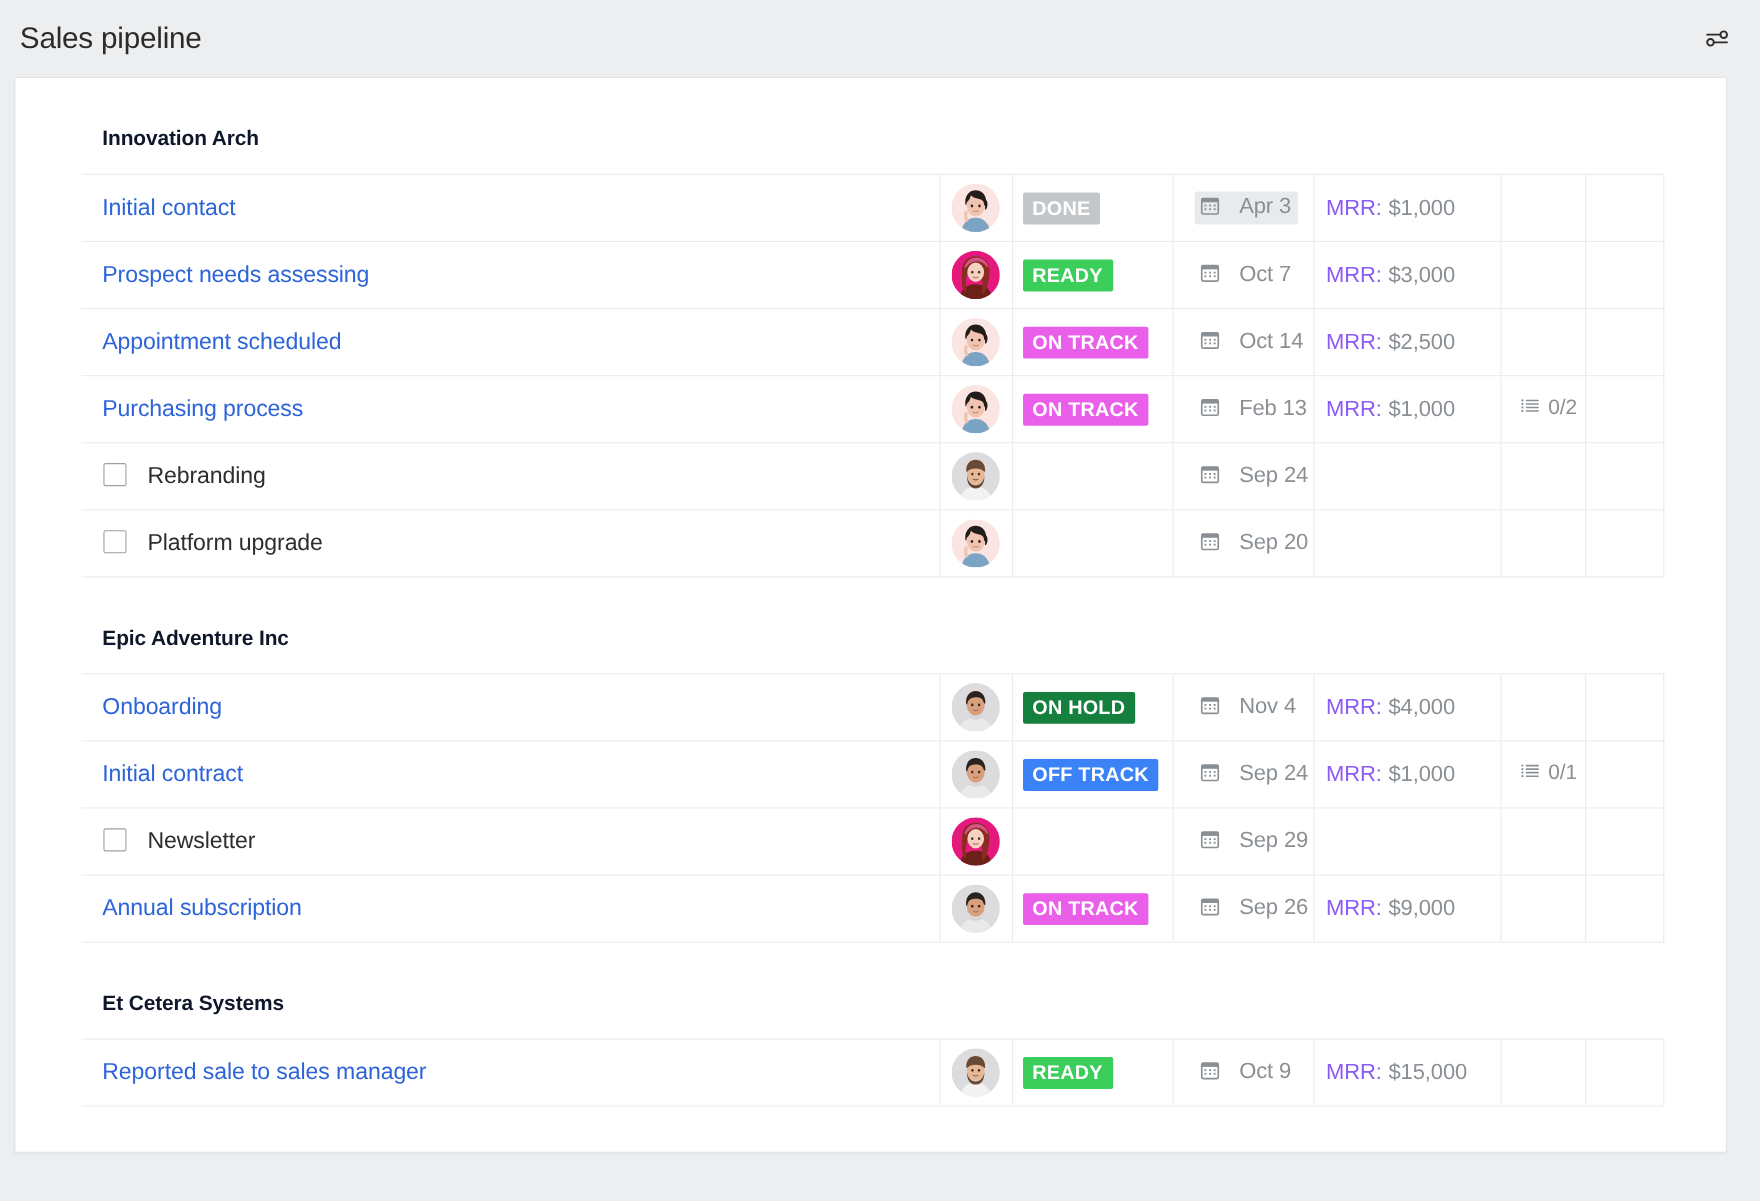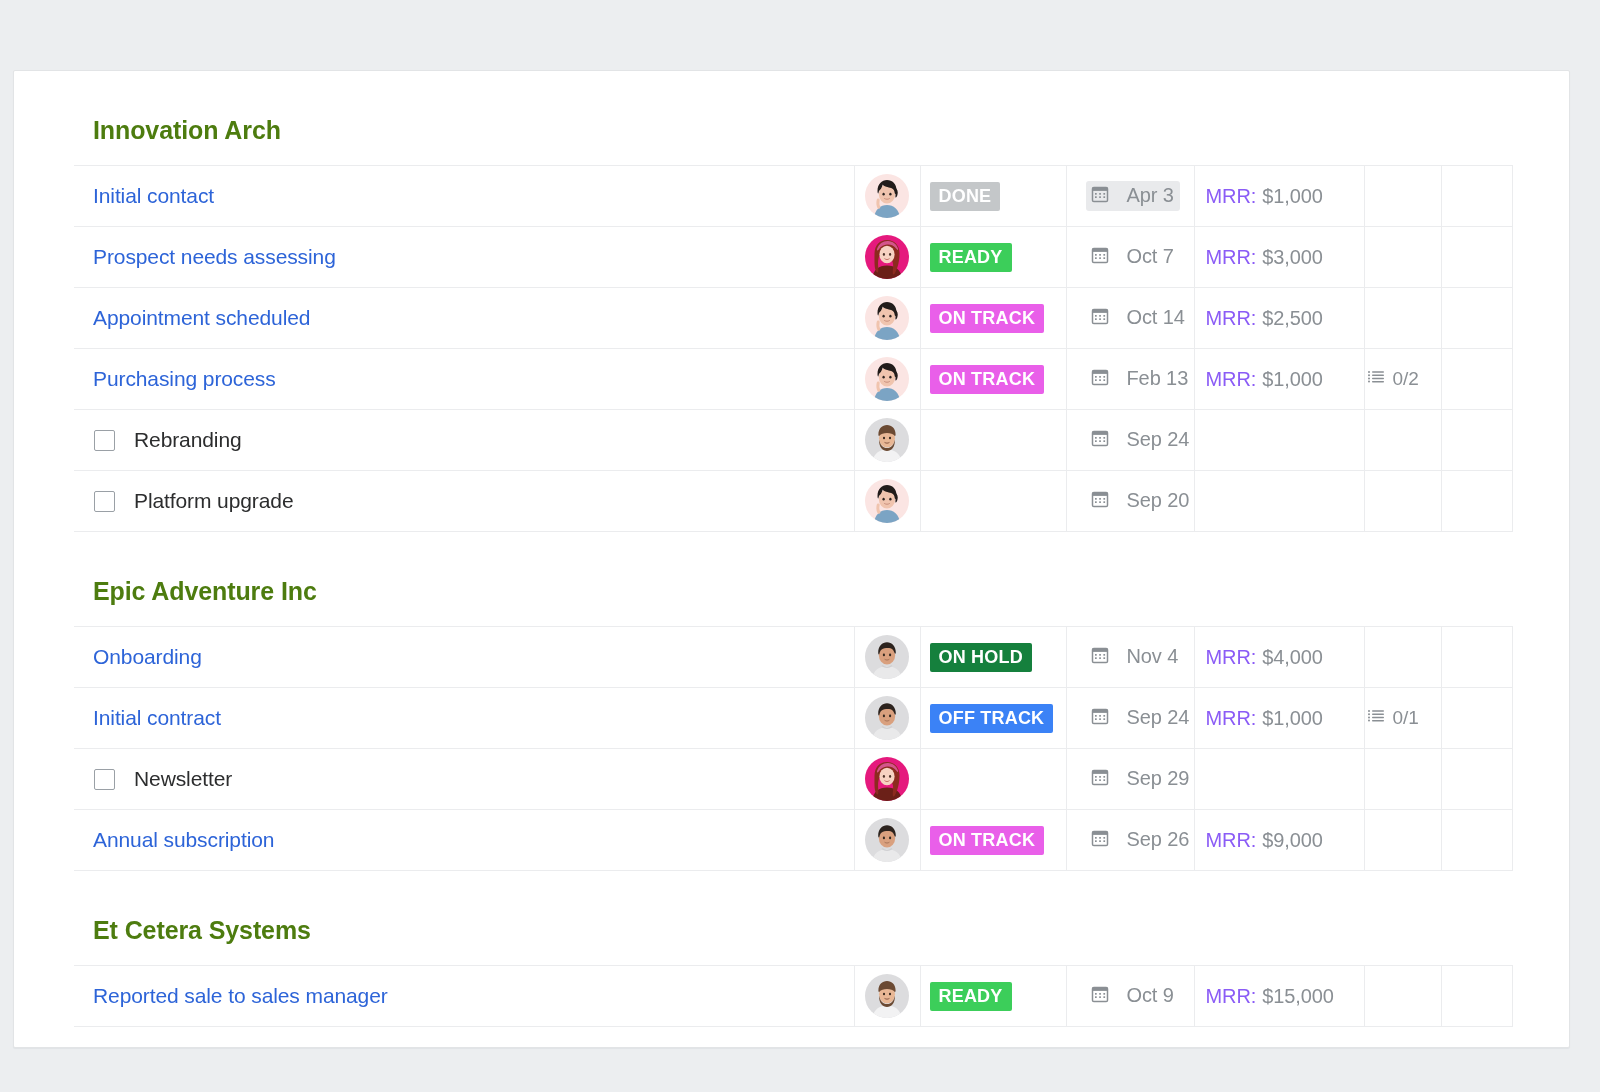--- a/index.html
+++ b/index.html
@@ -60,23 +60,23 @@
     overflow: hidden;
   }
 
   .card-inner {
     padding: 0 60px 0 60px;
   }
 
   
   .group { margin-top: 0; }
   .group-title {
-    font-size: 25px;
+    font-size: 19px;
     font-weight: 700;
-    color: #4d7c0f;
+    color: #0f172a;
     padding: 45px 0 20px 19px;
     letter-spacing: -0.1px;
   }
 
   table.board {
     width: 1438px;
     border-collapse: collapse;
     table-layout: fixed;
   }
   table.board tr { height: 61px; }
@@ -94,21 +94,21 @@
 
   col.w-name   { width: 780px; }
   col.w-avatar { width: 66px; }
   col.w-status { width: 146px; }
   col.w-date   { width: 128px; }
   col.w-mrr    { width: 170px; }
   col.w-check  { width: 77px; }
   col.w-extra  { width: 71px; }
 
   
-  .name-cell { display: flex; align-items: center; padding-left: 19px; }
+  .name-cell { display: flex; align-items: flex-start; padding-left: 19px; }
   .card-link {
     font-size: 21px;
     color: #2d64d8;
     text-decoration: none;
     cursor: pointer;
     line-height: 1.2;
     letter-spacing: -0.1px;
   }
 
   .checkbox {
@@ -171,28 +171,41 @@
   }
   .date-chip.shaded { background: #e9eaec; }
   .cal-icon { display: block; }
 
   
   .mrr-wrap { display: flex; align-items: center; padding-left: 11px; }
   .mrr-label { font-size: 20px; color: #8b5cf6; letter-spacing: -0.1px; }
   .mrr-value { font-size: 20px; color: #8a8f94; margin-left: 6px; letter-spacing: -0.1px; }
 
   
-  .check-wrap { display: flex; align-items: flex-start; gap: 7px; padding-left: 2px; }
+  .check-wrap { display: flex; align-items: flex-start; gap: 7px; padding-left: 17px; }
   .check-text { font-size: 19px; color: #8a8f94; letter-spacing: -0.1px; }
 </style>
 </head>
 <body>
 
 <div class="page">
 
+  <div class="header">
+    <div class="header-title">Sales pipeline</div>
+    <div class="header-actions">
+      <div class="icon-btn" title="settings">
+        <svg width="24" height="24" viewBox="0 0 24 24" fill="none" aria-hidden="true">
+          <line x1="3" y1="8.5" x2="15" y2="8.5" stroke="#2b2b2b" stroke-width="1.7" stroke-linecap="round"></line>
+          <circle cx="18" cy="8.5" r="3" stroke="#2b2b2b" stroke-width="1.7"></circle>
+          <line x1="9" y1="15.5" x2="21" y2="15.5" stroke="#2b2b2b" stroke-width="1.7" stroke-linecap="round"></line>
+          <circle cx="6" cy="15.5" r="3" stroke="#2b2b2b" stroke-width="1.7"></circle>
+        </svg>
+      </div>
+    </div>
+  </div>
 
   <div class="card">
     <div class="card-inner" id="groups-root">
         <div class="group">
           <div class="group-title">Innovation Arch</div>
           <table class="board">
             <colgroup>
               <col class="w-name">
               <col class="w-avatar">
               <col class="w-status">

